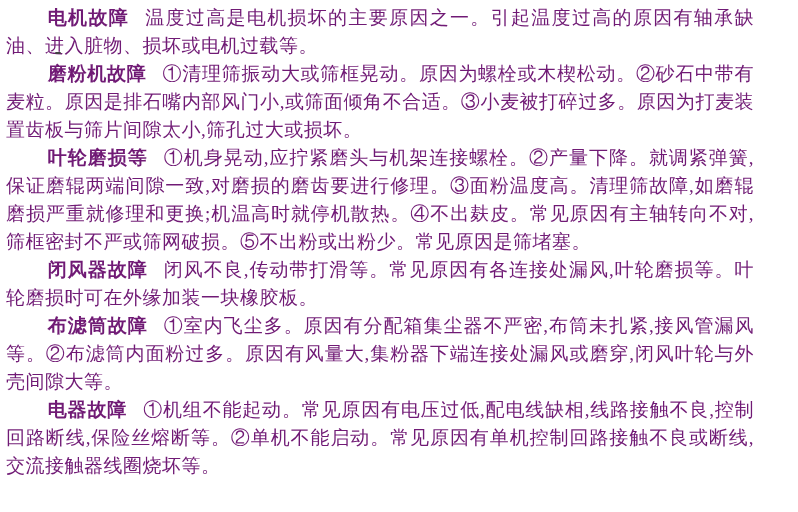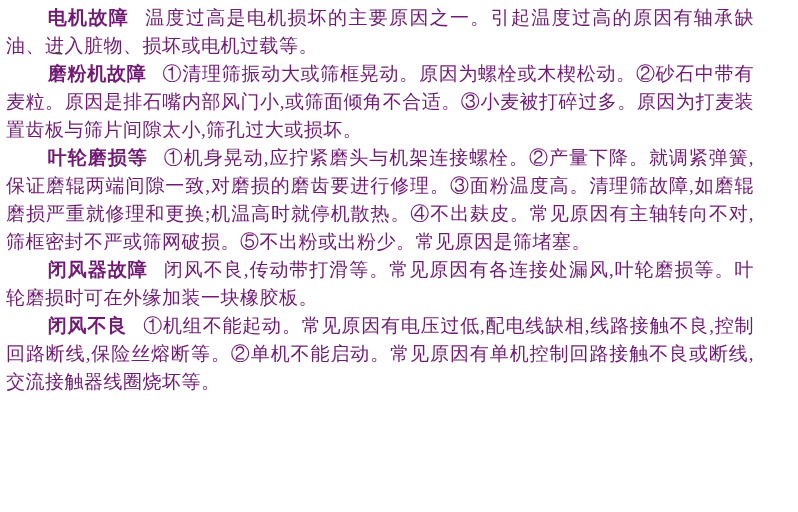--- a/index.html
+++ b/index.html
@@ -52,18 +52,19 @@
 
     <p class="para"><span class="heading">电机故障</span><span>温度过高是电机损坏的主要原因之一。引起温度过高的原因有轴承缺油、进入脏物、损坏或电机过载等。</span></p>
 
     <p class="para"><span class="heading">磨粉机故障</span><span>①清理筛振动大或筛框晃动。原因为螺栓或木楔松动。②砂石中带有麦粒。原因是排石嘴内部风门小,或筛面倾角不合适。③小麦被打碎过多。原因为打麦装置齿板与筛片间隙太小,筛孔过大或损坏。</span></p>
 
 
     <p class="para"><span class="heading">叶轮磨损等</span><span>①机身晃动,应拧紧磨头与机架连接螺栓。②产量下降。就调紧弹簧,保证磨辊两端间隙一致,对磨损的磨齿要进行修理。③面粉温度高。清理筛故障,如磨辊磨损严重就修理和更换;机温高时就停机散热。④不出麸皮。常见原因有主轴转向不对,筛框密封不严或筛网破损。⑤不出粉或出粉少。常见原因是筛堵塞。</span></p>
 
     <p class="para"><span class="heading">闭风器故障</span><span>闭风不良,传动带打滑等。常见原因有各连接处漏风,叶轮磨损等。叶轮磨损时可在外缘加装一块橡胶板。</span></p>
 
+    <p class="para"><span class="heading">布滤筒故障</span><span>①室内飞尘多。原因有分配箱集尘器不严密,布筒未扎紧,接风管漏风等。②布滤筒内面粉过多。原因有风量大,集粉器下端连接处漏风或磨穿,闭风叶轮与外壳间隙大等。</span></p>
 
-    <p class="para"><span class="heading">闭风不良</span><span>①机组不能起动。常见原因有电压过低,配电线缺相,线路接触不良,控制回路断线,保险丝熔断等。②单机不能启动。常见原因有单机控制回路接触不良或断线,交流接触器线圈烧坏等。</span></p>
+    <p class="para"><span class="heading">电器故障</span><span>①机组不能起动。常见原因有电压过低,配电线缺相,线路接触不良,控制回路断线,保险丝熔断等。②单机不能启动。常见原因有单机控制回路接触不良或断线,交流接触器线圈烧坏等。</span></p>
 
   </div>
   <div class="scan-artifact"></div>
 </div>
 
 </body></html>

